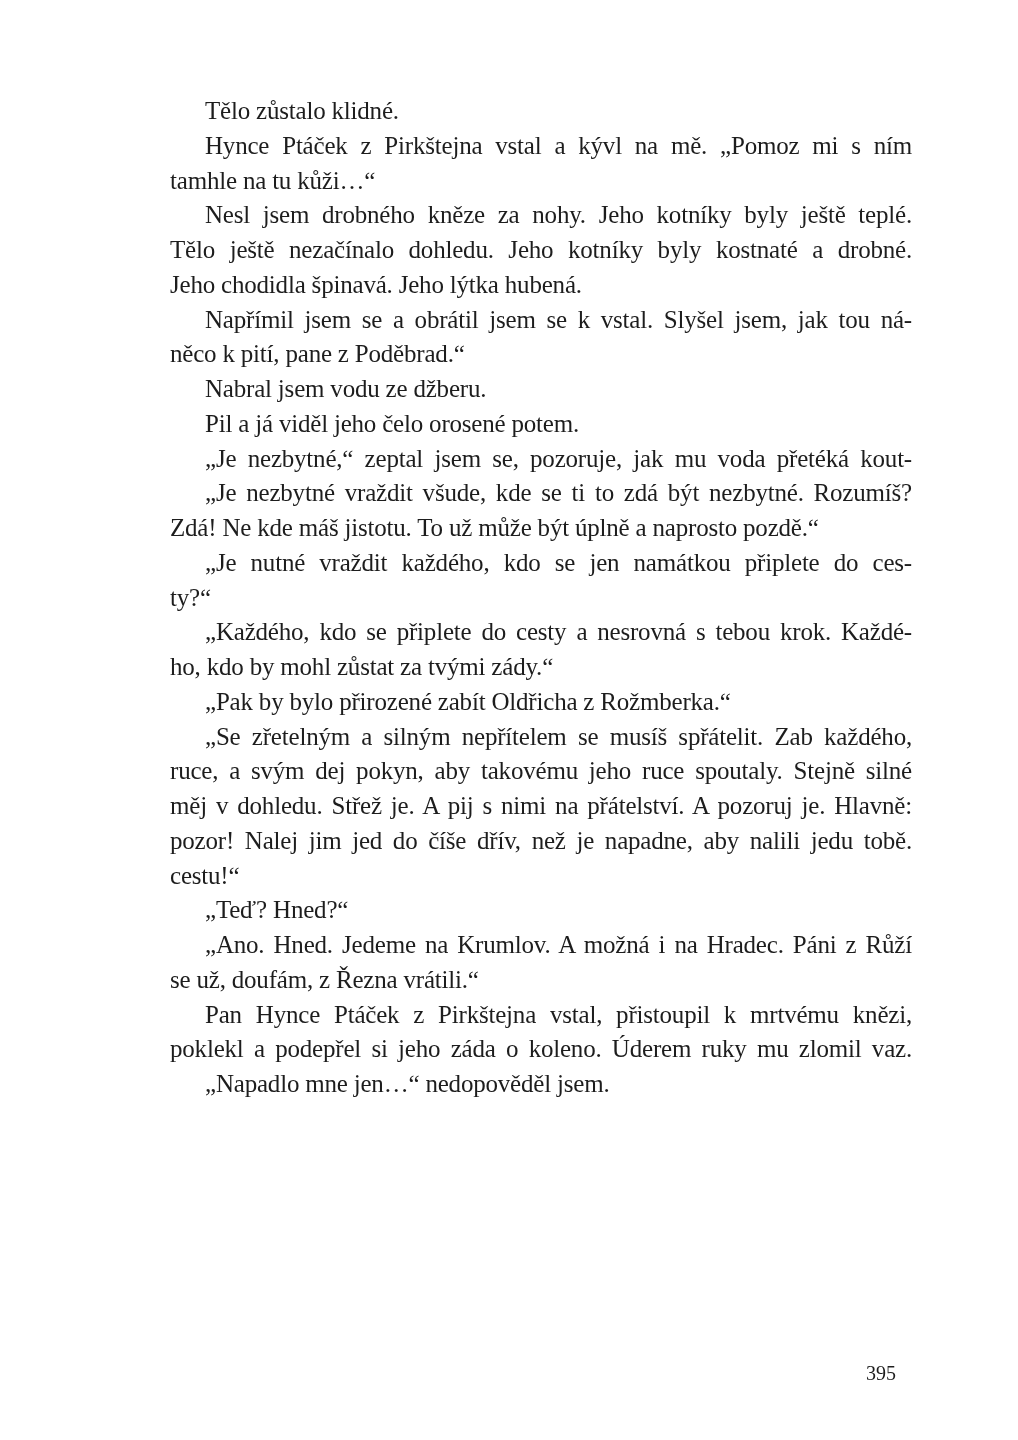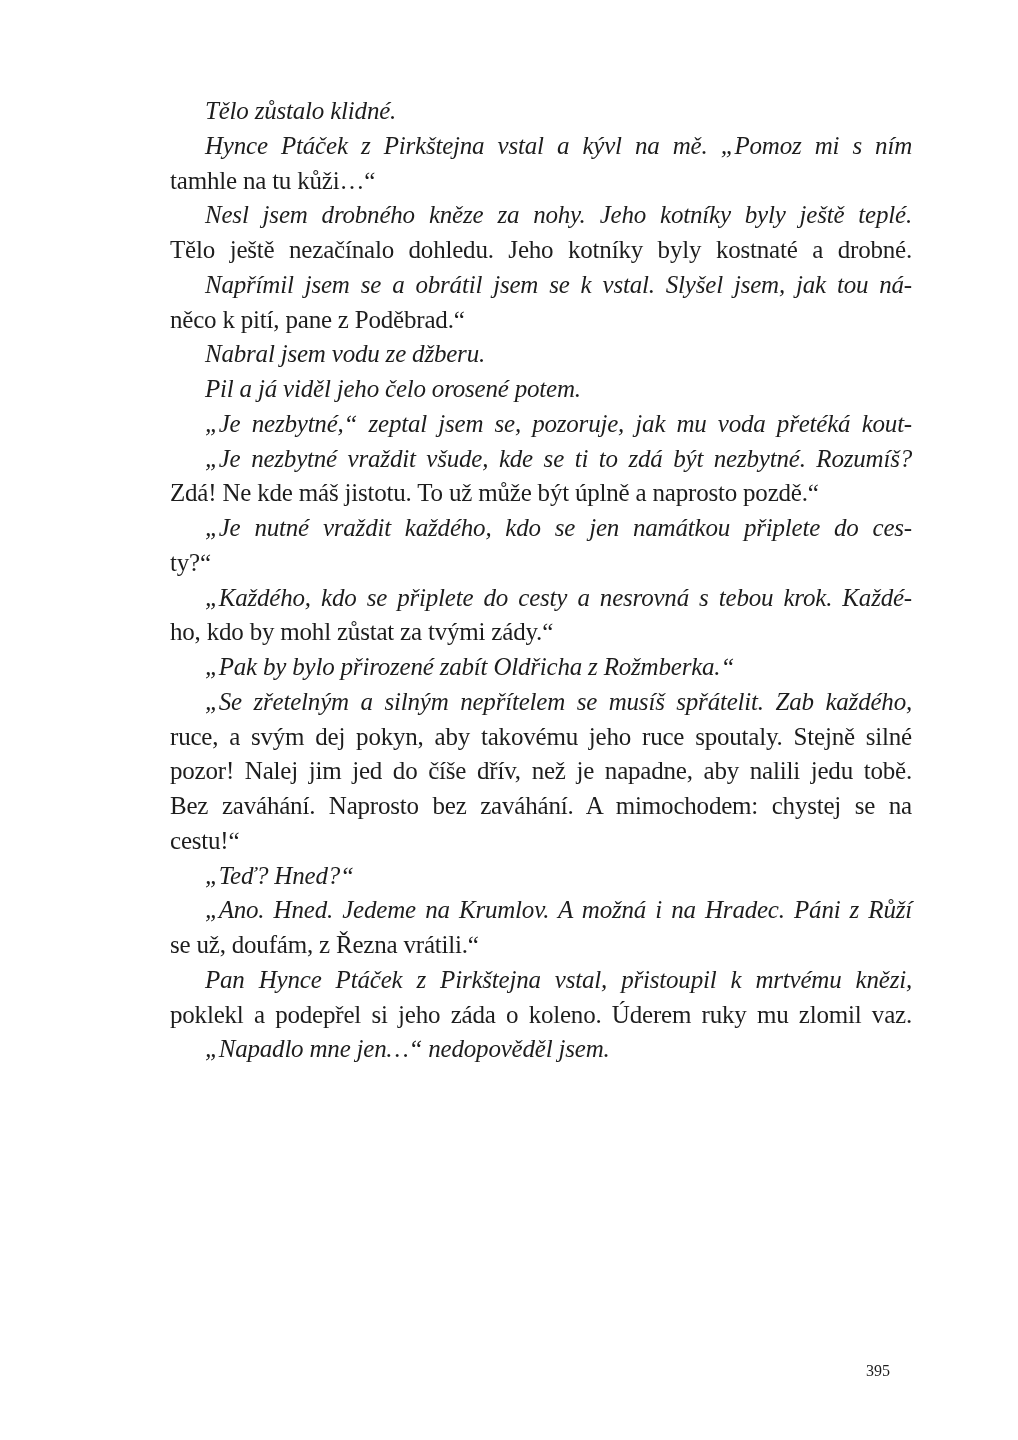--- a/index.html
+++ b/index.html
@@ -33,60 +33,60 @@
   .line {
     display: block;
     height: 34.76px;
     white-space: nowrap;
     text-align: justify;
     text-align-last: justify;
     letter-spacing: -0.2px;
   }
   .line.indent {
     padding-left: 35px;
-    font-style: italic;
   }
   .line.last {
     text-align-last: left;
   }
   .page-number {
     position: absolute;
     left: 866px;
     top: 1362px;
     font-family: "Liberation Serif", "DejaVu Serif", serif;
-    font-size: 16px;
+    font-size: 20px;
     color: #1d1d1d;
   }
 </style>
 </head>
 <body>
 
 <div class="page">
   <div class="text-block" id="text-block">
       <span class="line indent last">Tělo zůstalo klidné.</span>
       <span class="line indent">Hynce Ptáček z Pirkštejna vstal a kývl na mě. „Pomoz mi s ním</span>
       <span class="line last">tamhle na tu kůži…“</span>
       <span class="line indent">Nesl jsem drobného kněze za nohy. Jeho kotníky byly ještě teplé.</span>
       <span class="line">Tělo ještě nezačínalo dohledu. Jeho kotníky byly kostnaté a drobné.</span>
+      <span class="line last">Jeho chodidla špinavá. Jeho lýtka hubená.</span>
       <span class="line indent">Napřímil jsem se a obrátil jsem se k vstal. Slyšel jsem, jak tou ná-</span>
       <span class="line last">něco k pití, pane z Poděbrad.“</span>
       <span class="line indent last">Nabral jsem vodu ze džberu.</span>
       <span class="line indent last">Pil a já viděl jeho čelo orosené potem.</span>
       <span class="line indent">„Je nezbytné,“ zeptal jsem se, pozoruje, jak mu voda přetéká kout-</span>
       <span class="line indent">„Je nezbytné vraždit všude, kde se ti to zdá být nezbytné. Rozumíš?</span>
       <span class="line last">Zdá! Ne kde máš jistotu. To už může být úplně a naprosto pozdě.“</span>
       <span class="line indent">„Je nutné vraždit každého, kdo se jen namátkou připlete do ces-</span>
       <span class="line last">ty?“</span>
       <span class="line indent">„Každého, kdo se připlete do cesty a nesrovná s tebou krok. Každé-</span>
       <span class="line last">ho, kdo by mohl zůstat za tvými zády.“</span>
       <span class="line indent last">„Pak by bylo přirozené zabít Oldřicha z Rožmberka.“</span>
       <span class="line indent">„Se zřetelným a silným nepřítelem se musíš spřátelit. Zab každého,</span>
       <span class="line">ruce, a svým dej pokyn, aby takovému jeho ruce spoutaly. Stejně silné</span>
+      <span class="line">měj v dohledu. Střež je. A pij s nimi na přátelství. A pozoruj je. Hlavně:</span>
       <span class="line">pozor! Nalej jim jed do číše dřív, než je napadne, aby nalili jedu tobě.</span>
-      <span class="line">Bez zaváhání. Naprosto bez zaváhání. A mimochodem: chystej se na</span>
       <span class="line last">cestu!“</span>
       <span class="line indent last">„Teď? Hned?“</span>
       <span class="line indent">„Ano. Hned. Jedeme na Krumlov. A možná i na Hradec. Páni z Růží</span>
       <span class="line last">se už, doufám, z Řezna vrátili.“</span>
       <span class="line indent">Pan Hynce Ptáček z Pirkštejna vstal, přistoupil k mrtvému knězi,</span>
       <span class="line">poklekl a podepřel si jeho záda o koleno. Úderem ruky mu zlomil vaz.</span>
       <span class="line indent last">„Napadlo mne jen…“ nedopověděl jsem.</span>
     </div>
   <div class="page-number">395</div>
 </div>

